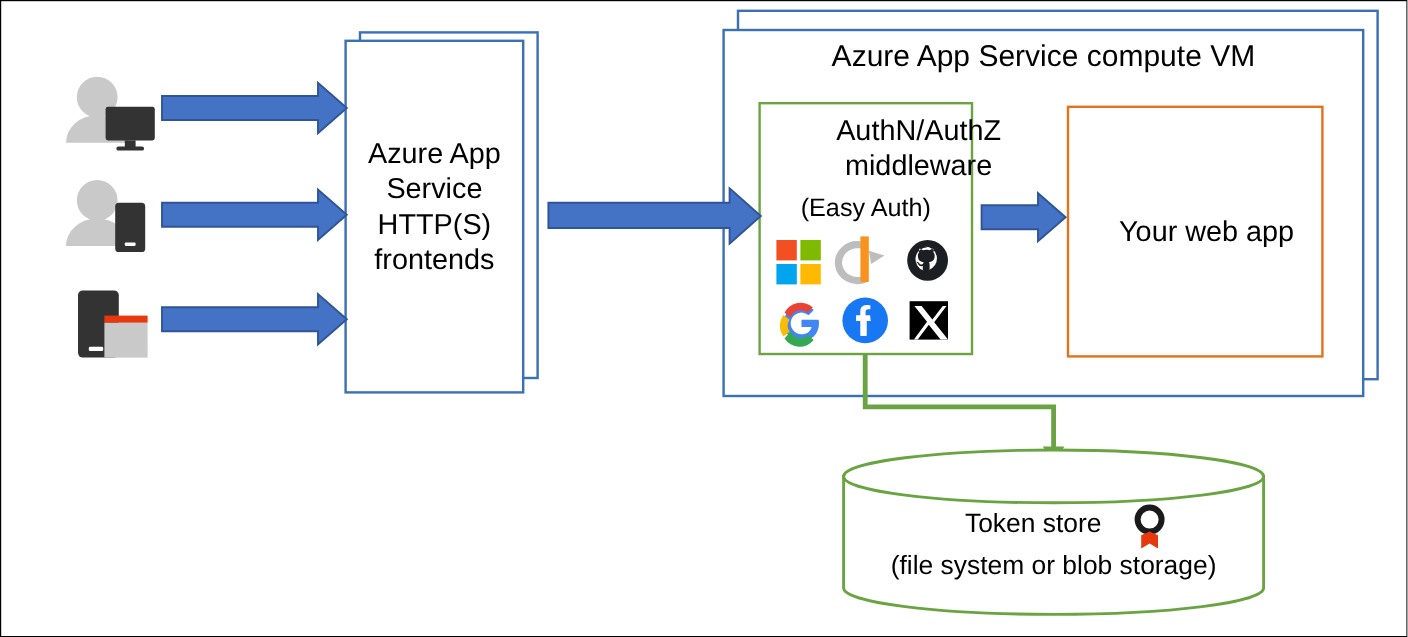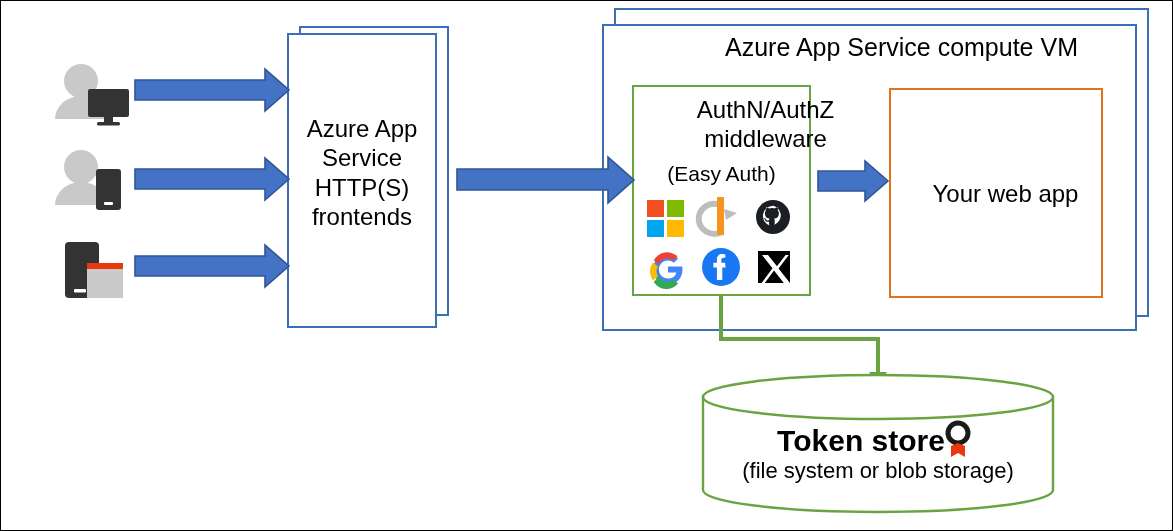--- a/index.html
+++ b/index.html
@@ -15,21 +15,21 @@
   #ext-title{left:10px;top:16px;font-size:25px;text-align:left;}
 
   
   #vec{position:absolute;left:0;top:0;width:1173px;height:531px;pointer-events:none;}
 
   .fe-label{font-size:24px;}
   .vm-label{font-size:25px;}
   .mw-label{font-size:24px;}
   .mw-sub{font-size:21px;}
   .app-label{font-size:24px;}
-  .ts-label{font-size:30px;font-weight:bold;}
+  .ts-label{font-size:22px;}
   .ts-sub{font-size:22px;}
 </style>
 </head>
 <body>
 
 <div id="canvas">
 
   <svg id="vec" viewBox="0 0 1173 531">
     <defs>
       <style>
@@ -128,21 +128,21 @@
       <circle cx="957" cy="432" r="10" fill="none" stroke="#1A1A1A" stroke-width="5"></circle>
       <path d="M950 445 l7 -3 7 3 v11 l-7 -4 -7 4 z" fill="#E8380D"></path>
     </g>
   </svg>
 
 
   <div class="txt fe-label" style="left:287px;top:113px;width:148px;">Azure App Service
 HTTP(S)
 frontends</div>
 
-  <div class="txt vm-label" style="left:602px;top:31px;width:533px;padding-left:32px;">Azure App Service compute VM</div>
+  <div class="txt vm-label" style="left:602px;top:31px;width:533px;">Azure App Service compute VM</div>
 
   <div class="txt mw-label" style="left:632px;top:94px;width:177px;padding-left:44px;">AuthN/AuthZ
 middleware</div>
 
   <div class="txt mw-sub" style="left:632px;top:160px;width:177px;">(Easy Auth)</div>
 
   <div class="txt app-label" style="left:889px;top:178px;width:231px;">Your web app</div>
 
   <div class="txt ts-label" style="left:702px;top:422px;width:350px;padding-right:34px;box-sizing:border-box;">Token store</div>
 

